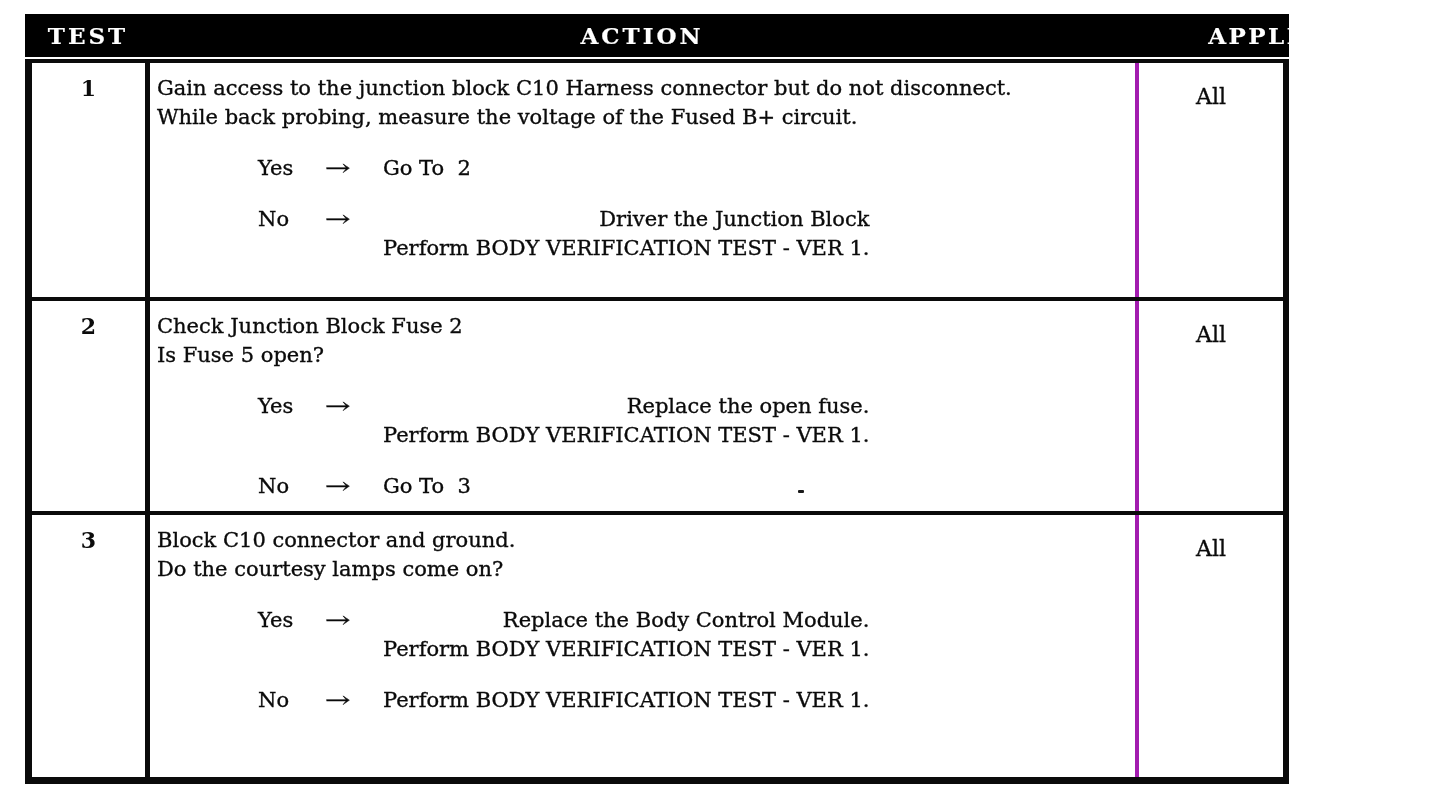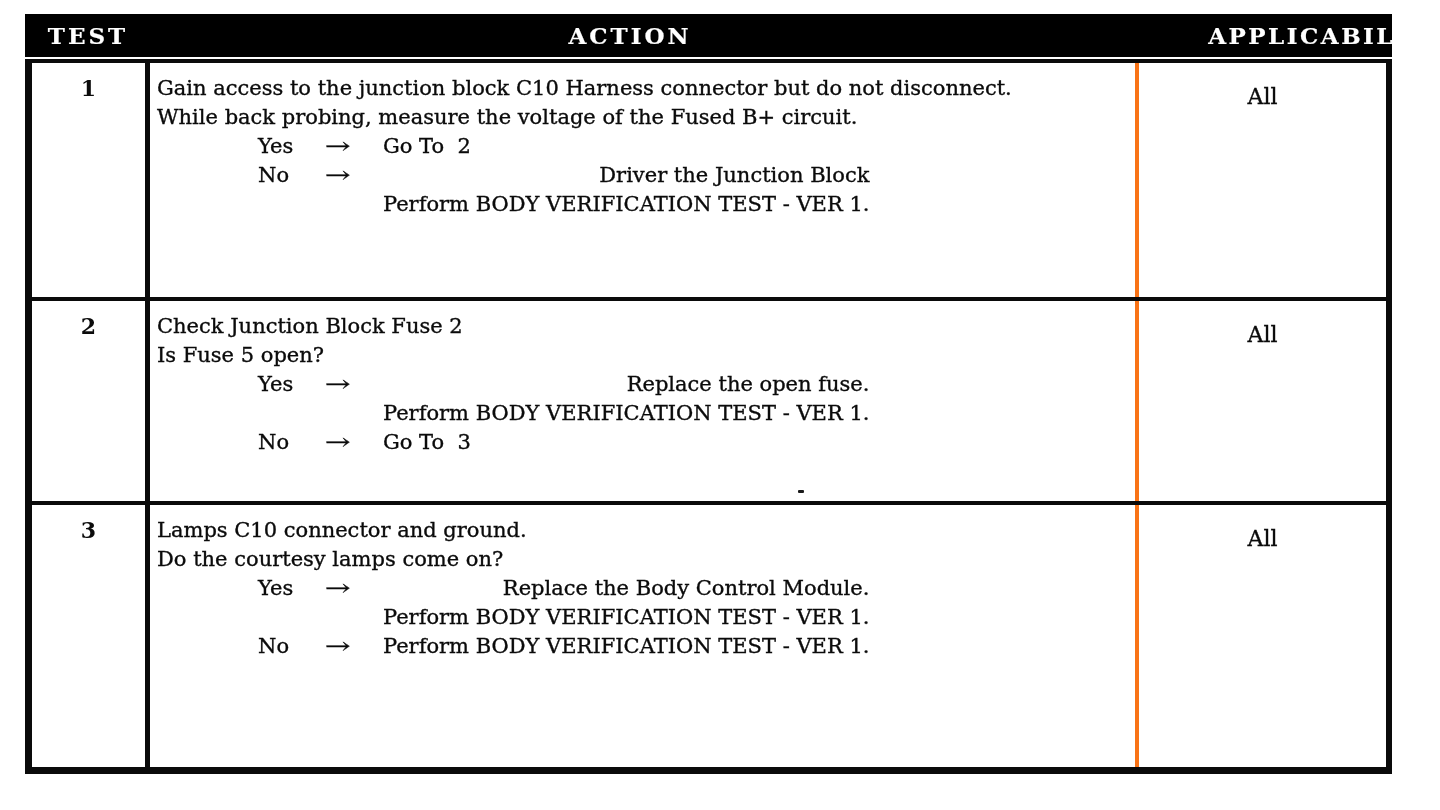--- a/index.html
+++ b/index.html
@@ -7,39 +7,39 @@
     width:1440px;height:810px;
     background:#ffffff;
     font-family:"DejaVu Serif","Liberation Serif",serif;
     color:#0b0b0b;
     overflow:hidden;
     position:relative;
   }
   .page{position:absolute;inset:0;background:#fff;}
 
   .table-wrap{
-    position:absolute;left:25px;top:14px;width:1367px;
+    position:absolute;left:25px;top:14px;width:1264px;
   }
 
   
   .header-bar{
     position:relative;
     height:43px;
     background:#000;
     color:#fff;
   }
   .h{
     position:absolute;top:0;height:43px;
     display:flex;align-items:center;justify-content:center;
     font-size:23px;font-weight:bold;
     letter-spacing:3px;
     -webkit-text-stroke:0.2px #fff;
   }
   .h-test{left:0;width:126px;}
-  .h-action{left:114px;width:982px;text-align:right;}
+  .h-action{left:126px;width:982px;text-align:right;}
   .h-appl{left:1173px;width:259px;letter-spacing:2.5px;}
 
   
   .body{
     margin-top:2px;
     border:6px solid #0a0a0a;
     border-top-width:4px;
     border-left-width:7px;
     border-bottom-width:7px;
     background:#fff;
@@ -56,39 +56,40 @@
 
   .cell{box-sizing:border-box;}
   .cell-test{
     border-right:5px solid #0a0a0a;
     text-align:center;
     padding-top:11px;
     font-size:22px;font-weight:bold;
     line-height:29px;
   }
   .cell-action{
-    border-right:4px solid #f97316;
+    border-right:4px solid #a21caf;
     padding:11px 4px 10px 7px;
     font-size:21px;
     line-height:29px;
     -webkit-text-stroke:0.35px #0b0b0b;
   }
   .cell-appl{
     text-align:center;
     padding-top:19px;
     font-size:22px;
     line-height:29px;
     -webkit-text-stroke:0.35px #0b0b0b;
   }
 
   .q{white-space:pre-wrap;}
 
   .branch{
     display:flex;
     align-items:flex-start;
+    margin-top:22px;
     margin-left:101px;
   }
   .blabel{flex:0 0 67px;white-space:pre;}
   .barrow{
     flex:0 0 58px;
     padding-top:0px;
   }
   .barrow .glyph{
     display:inline-block;
     transform:scaleX(1.45);
@@ -167,21 +168,21 @@
               <span class="bline">Go To  3</span>
             </span>
           </div>
         </div>
         <div class="cell cell-appl">All</div>
       </div>
 
       <div class="row row-3">
         <div class="cell cell-test">3</div>
         <div class="cell cell-action">
-          <div class="q">Lamps C10 connector and ground.</div>
+          <div class="q">Block C10 connector and ground.</div>
           <div class="q">Do the courtesy lamps come on?</div>
 
           <div class="branch">
             <span class="blabel">Yes</span>
             <span class="barrow"><span class="glyph">→</span></span>
             <span class="bactions">
               <span class="bline">Replace the Body Control Module.</span>
               <span class="bline">Perform BODY VERIFICATION TEST - VER 1.</span>
             </span>
           </div>

